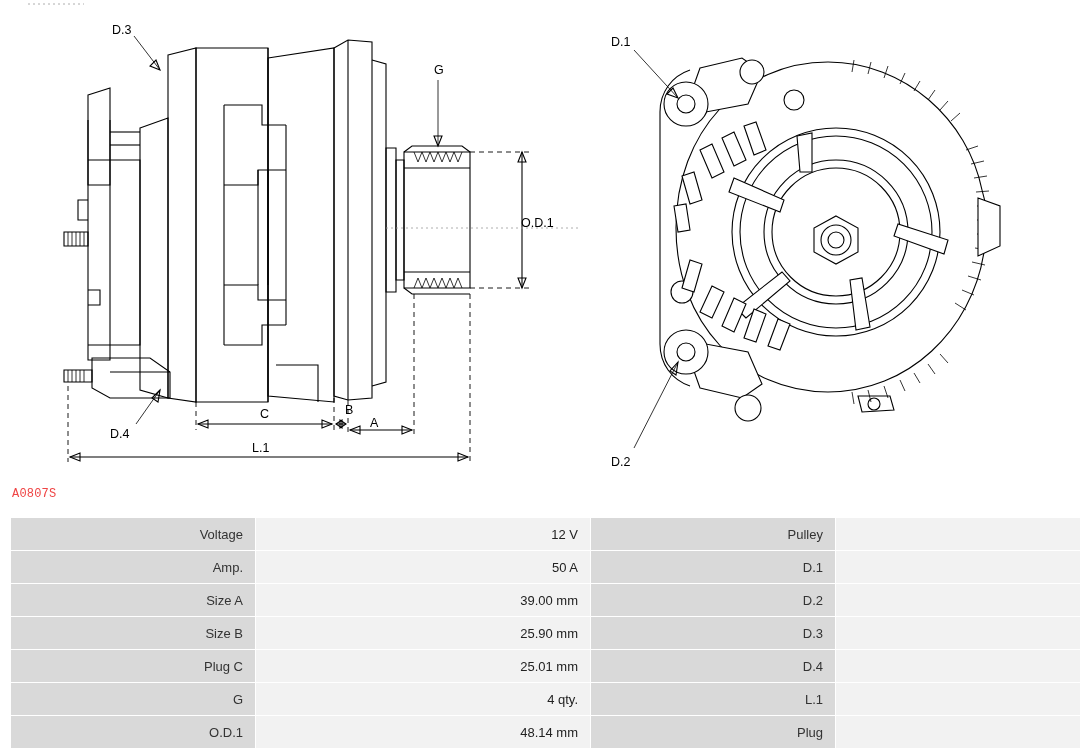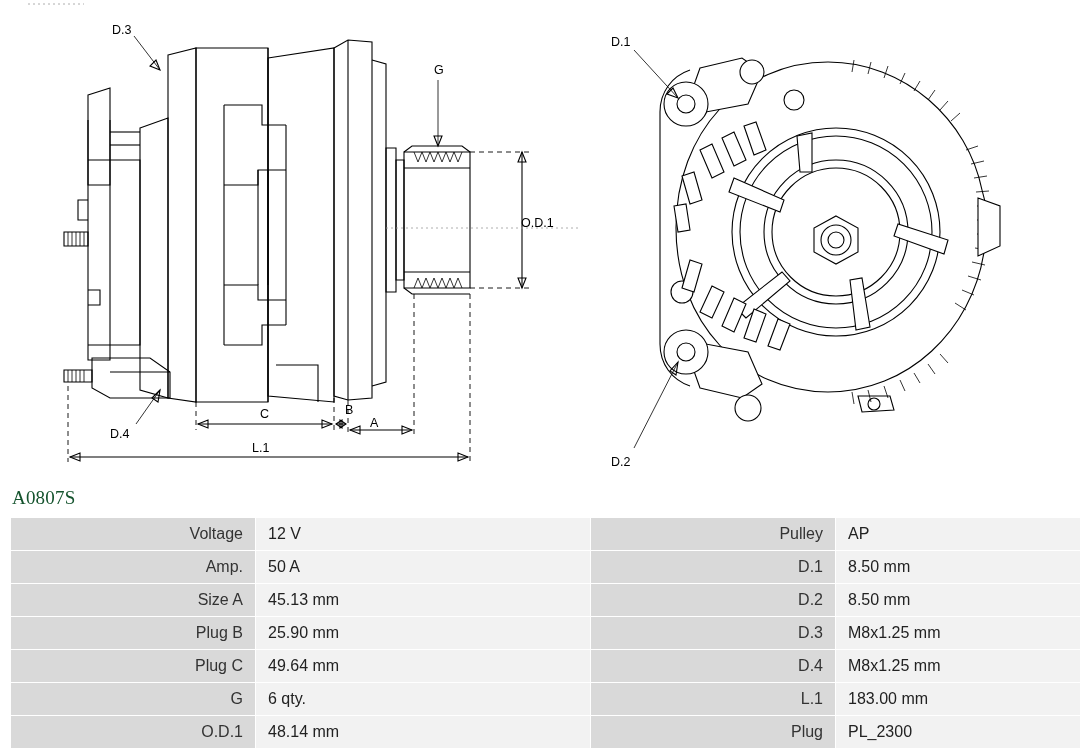--- a/index.html
+++ b/index.html
@@ -27,50 +27,50 @@
     width: 1080px;
     height: 480px;
   }
   .drawing svg {
     display: block;
   }
   .part-number {
     position: absolute;
     left: 12px;
     top: 487px;
-    font-size: 19px;
-    color: #14532d;
-    font-family: Liberation Serif, serif;
+    font-size: 12px;
+    color: #ef4444;
+    font-family: Liberation Mono, monospace;
     letter-spacing: 0.2px;
   }
   .spec-table {
     position: absolute;
     left: 10px;
     top: 517px;
     width: 1060px;
     border-collapse: collapse;
     table-layout: fixed;
   }
   .spec-table td {
     height: 32px;
     border: 1px solid #ffffff;
-    font-size: 16px;
+    font-size: 13px;
     padding: 0 12px;
     vertical-align: middle;
     margin-top: 16px;
   }
   .spec-table td.label {
     background: #d9d9d9;
     text-align: right;
     color: #333333;
     width: 220px;
   }
   .spec-table td.value {
     background: #f2f2f2;
-    text-align: left;
+    text-align: right;
     color: #222222;
     width: 310px;
   }
   .dim-label {
     font-family: "Liberation Sans", sans-serif;
     font-size: 12.5px;
     fill: #000000;
   }
   .ln {
     stroke: #000000;
@@ -302,39 +302,39 @@
         <td class="value">AP</td>
       </tr>
       <tr>
         <td class="label">Amp.</td>
         <td class="value">50 A</td>
         <td class="label">D.1</td>
         <td class="value">8.50 mm</td>
       </tr>
       <tr>
         <td class="label">Size A</td>
-        <td class="value">45.13 mm</td>
+        <td class="value">39.00 mm</td>
         <td class="label">D.2</td>
         <td class="value">8.50 mm</td>
       </tr>
       <tr>
-        <td class="label">Plug B</td>
+        <td class="label">Size B</td>
         <td class="value">25.90 mm</td>
         <td class="label">D.3</td>
         <td class="value">M8x1.25 mm</td>
       </tr>
       <tr>
         <td class="label">Plug C</td>
-        <td class="value">49.64 mm</td>
+        <td class="value">25.01 mm</td>
         <td class="label">D.4</td>
         <td class="value">M8x1.25 mm</td>
       </tr>
       <tr>
         <td class="label">G</td>
-        <td class="value">6 qty.</td>
+        <td class="value">4 qty.</td>
         <td class="label">L.1</td>
         <td class="value">183.00 mm</td>
       </tr>
       <tr>
         <td class="label">O.D.1</td>
         <td class="value">48.14 mm</td>
         <td class="label">Plug</td>
         <td class="value">PL_2300</td>
       </tr>
     </tbody>

